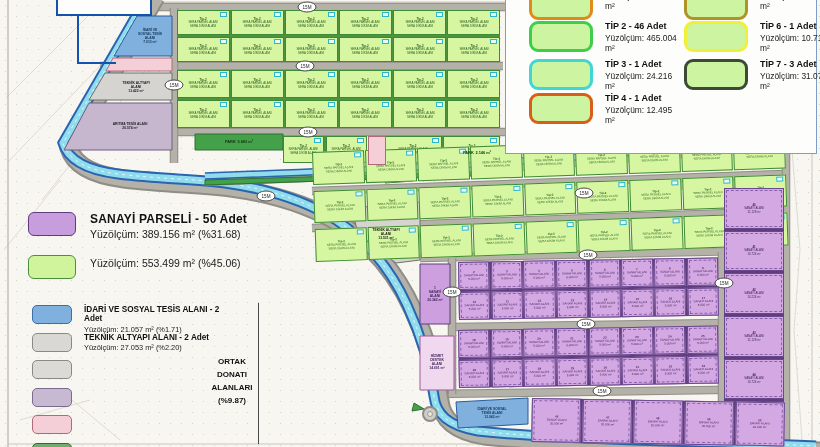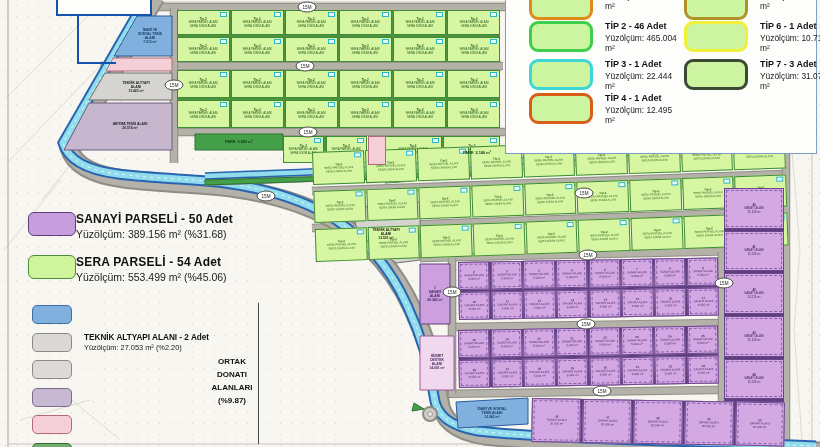--- a/index.html
+++ b/index.html
@@ -22,21 +22,21 @@
   .cell.sanayi .micro{color:#46295f;}
   .fac-label{position:absolute;z-index:4;text-align:center;font-size:6px;line-height:1.2;
     transform:translate(-50%,-50%) scale(0.56);transform-origin:center center;color:#222;font-weight:bold;}
   .fac-label.park{color:#0b3a12;font-size:7px;}
   .fac-label.blue{color:#16365c;}
   .fac-label.purp{color:#44285e;}
   #svg-over{z-index:5;}
   .legend-left{position:absolute;z-index:6;}
   .l-main{position:absolute;display:flex;align-items:flex-start;}
   .l-main .swatch{width:46px;height:22px;border-radius:6px;flex:none;}
-  .l-main .txt{}
+  .l-main .txt{margin-left:14px;}
   .l-main .t1{font-weight:bold;font-size:12px;color:#111;letter-spacing:0.2px;}
   .l-main .t2{font-size:10.5px;color:#222;margin-top:2px;}
   .l-small{position:absolute;display:flex;align-items:flex-start;}
   .l-small .swatch{width:38px;height:17px;border-radius:5px;flex:none;}
   .l-small .txt{margin-left:12px;}
   .l-small .t1{font-weight:bold;font-size:8.2px;color:#111;}
   .l-small .t2{font-size:7.4px;color:#222;margin-top:1.5px;}
   .swatch{border:1.2px solid #555;}
   .ortak{position:absolute;left:205px;top:355px;width:54px;text-align:center;z-index:6;}
   .ortak div{font-weight:bold;font-size:8px;color:#111;line-height:13px;}
@@ -920,28 +920,31 @@
         <div class="l-main" style="left: 28px; top: 212px; width: 230px;">
           <div class="swatch" style="background: rgb(199, 157, 221); border-color: rgb(95, 61, 125);"></div>
           <div class="txt">
             <div class="t1">SANAYİ PARSELİ - 50 Adet</div>
             <div class="t2">Yüzölçüm: 389.156 m² (%31.68)</div>
           </div>
         </div>
         <div class="l-main" style="left: 28px; top: 255px; width: 230px;">
           <div class="swatch" style="background: rgb(208, 244, 156); border-color: rgb(74, 143, 60);"></div>
           <div class="txt">
-            <div class="t1">SERA PARSELİ - 54 Adet</div>
             <div class="t2">Yüzölçüm: 553.499 m² (%45.06)</div>
           </div>
         </div>
       </div>
     <div id="legend-common-host">
         <div class="l-small" style="left: 32px; top: 305px; width: 200px;">
           <div class="swatch" style="background: rgb(127, 176, 222); border-color: rgb(60, 110, 168);"></div>
+          <div class="txt">
+            <div class="t1">İDARİ VE SOSYAL TESİS ALANI - 2 Adet</div>
+            <div class="t2">Yüzölçüm: 21.057 m² (%1.71)</div>
+          </div>
         </div>
         <div class="l-small" style="left: 32px; top: 332.6px; width: 200px;">
           <div class="swatch" style="background: rgb(217, 216, 212); border-color: rgb(138, 137, 131);"></div>
           <div class="txt">
             <div class="t1">TEKNİK ALTYAPI ALANI - 2 Adet</div>
             <div class="t2">Yüzölçüm: 27.053 m² (%2.20)</div>
           </div>
         </div>
         <div class="l-small" style="left: 32px; top: 360.2px; width: 200px;">
           <div class="swatch" style="background: rgb(219, 218, 214); border-color: rgb(138, 137, 131);"></div>
@@ -982,21 +985,21 @@
           <div class="tip-swatch" style="border-color: rgb(62, 207, 74);"></div>
           <div class="tip-txt">
             <div class="tip-t1">TİP 2 - 46 Adet</div>
             <div class="tip-t2">Yüzölçüm: 465.004 m²</div>
           </div>
         </div>
         <div class="tip-row" style="left: 23px; top: 66px; width: 150px;">
           <div class="tip-swatch" style="border-color: rgb(63, 214, 214);"></div>
           <div class="tip-txt">
             <div class="tip-t1">TİP 3 - 1 Adet</div>
-            <div class="tip-t2">Yüzölçüm: 22.444 m²</div>
+            <div class="tip-t2">Yüzölçüm: 24.216 m²</div>
           </div>
         </div>
         <div class="tip-row" style="left: 23px; top: 100px; width: 150px;">
           <div class="tip-swatch" style="border-color: rgb(217, 95, 23);"></div>
           <div class="tip-txt">
             <div class="tip-t1">TİP 4 - 1 Adet</div>
             <div class="tip-t2">Yüzölçüm: 12.495 m²</div>
           </div>
         </div>
         <div class="tip-row" style="left: 178px; top: -4px; width: 150px;">

